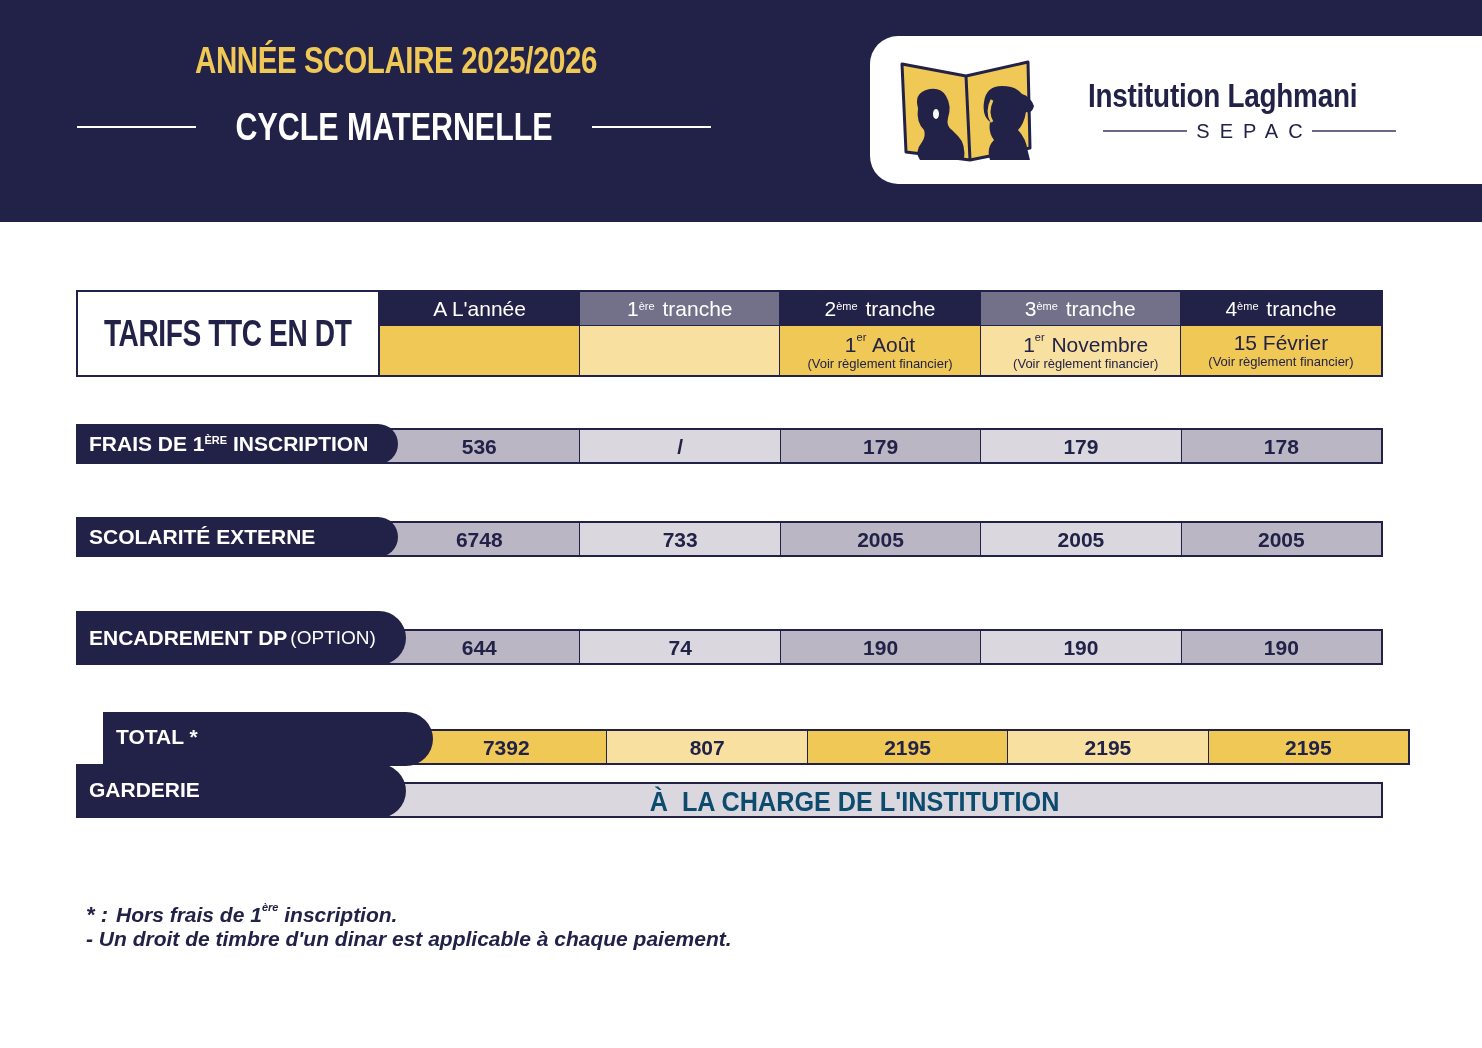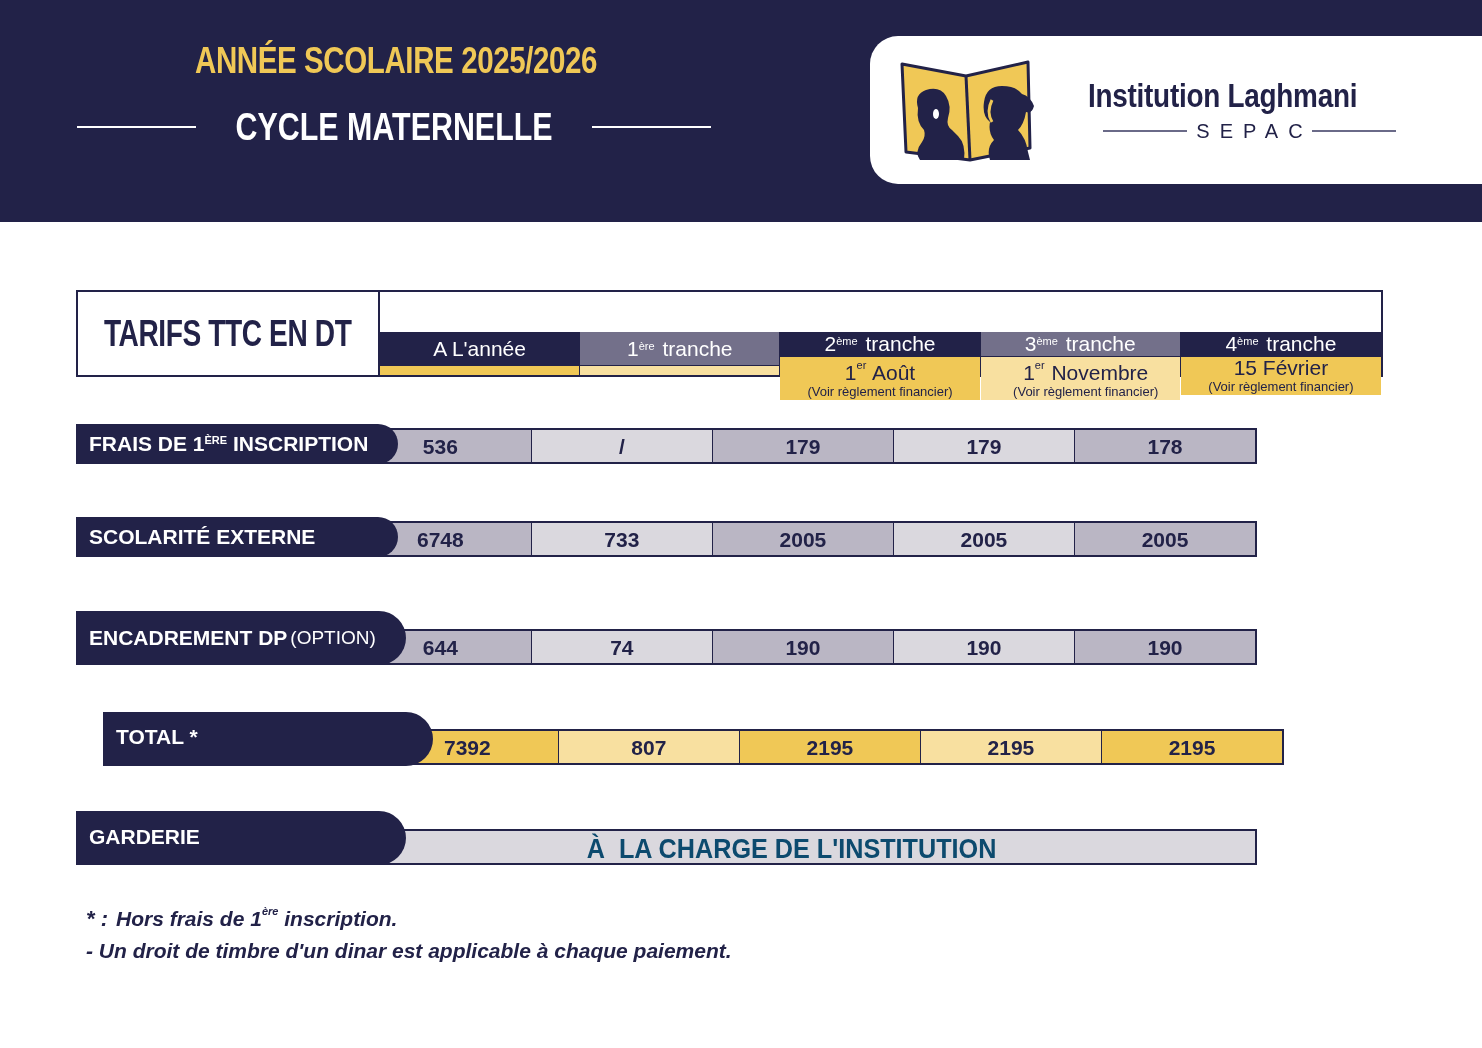--- a/index.html
+++ b/index.html
@@ -16,52 +16,52 @@
     .logo-mark { position: absolute; left: 26px; top: 20px; width: 160px; height: 115px; }
     .inst-name { position: absolute; left: 218px; top: 40px; font-size: 34px; font-weight: bold; color: #222248; transform: scaleX(0.82); transform-origin: 0 0; white-space: nowrap; letter-spacing: -0.3px; }
     .sepac-row { position: absolute; left: 233px; top: 82px; width: 293px; height: 26px; display: flex; align-items: center; justify-content: space-between; }
     .sepac-line { width: 84px; height: 2px; background: #6a6a88; }
     .sepac-text { font-size: 20px; color: #222248; letter-spacing: 10px; margin-right: -10px; }
 
     
     .tarif-table { position: absolute; left: 76px; top: 290px; width: 1307px; height: 87px; border: 2px solid #222248; display: flex; }
     .tarif-title-cell { width: 302px; height: 100%; background: #fff; display: flex; align-items: center; justify-content: center; border-right: 2px solid #222248; }
     .tarif-title { font-size: 36px; font-weight: bold; color: #222248; transform: scaleX(0.78); white-space: nowrap; letter-spacing: -0.5px; }
-    .tarif-col { width: 201px; display: flex; flex-direction: column; border-right: 1px solid #222248; margin-top: 40px; }
+    .tarif-col { width: 201px; display: flex; flex-direction: column; border-right: 1px solid #222248; }
     .tarif-col:last-child { border-right: none; }
     .col-head { height: 34px; color: #ffffff; display: flex; align-items: center; justify-content: center; font-size: 21px; border-bottom: 1px solid #222248; }
     .col-head.dark { background: #222248; }
     .col-head.muted { background: #73708a; }
     .col-head sup { font-size: 11px; position: relative; top: -3px; margin-right: 2px; }
     .col-sub { flex: 1; display: flex; flex-direction: column; align-items: center; justify-content: center; color: #222248; }
     .col-sub.gold { background: #f0c856; }
     .col-sub.light { background: #f8e0a0; padding-left: 11px; }
     .col-date { font-size: 21px; line-height: 22px; }
     .col-date sup { font-size: 11px; position: relative; top: -3px; margin-right: 1px; }
     .col-note { font-size: 13px; line-height: 16px; }
 
     
     .data-row { position: absolute; left: 76px; width: 1307px; }
     .row-label { position: absolute; left: 0; background: #222248; color: #ffffff; font-weight: bold; font-size: 21px; display: flex; align-items: center; padding-left: 13px; border-radius: 0 28px 28px 0; z-index: 2; white-space: nowrap; }
     .row-label sup { font-size: 11px; position: relative; top: -4px; }
     .row-label .opt { font-weight: normal; font-size: 19px; margin-left: 3px; }
-    .row-cells { position: absolute; left: 0; width: 1181px; height: 36px; border: 2px solid #222248; display: flex; }
+    .row-cells { position: absolute; left: 0; width: 1307px; height: 36px; border: 2px solid #222248; display: flex; }
     .row-spacer { width: 302px; height: 100%; }
     .cell { width: 201px; height: 100%; display: flex; align-items: center; justify-content: center; font-weight: bold; font-size: 21px; color: #222248; border-left: 1px solid #222248; padding-top: 2px; }
     .cell.c-dark { background: #bab6c4; }
     .cell.c-light { background: #dad8de; }
     .cell.g-dark { background: #f0c856; }
     .cell.g-light { background: #f8e0a0; }
     .row-spacer.c-dark { background: #bab6c4; }
     .row-spacer.g-dark { background: #f0c856; }
     .row-spacer.c-light { background: #dad8de; }
     .cell-wide { flex: 1; height: 100%; display: flex; align-items: center; justify-content: center; font-weight: bold; font-size: 28px; color: #0c4a6e; padding-left: 0; transform-origin: center; text-align: center; }
     .cell-wide span { display: inline-block; transform: scaleX(0.9); padding-top: 4px; }
 
-    .footnotes { position: absolute; left: 86px; top: 898px; font-style: italic; font-weight: bold; font-size: 21px; color: #222248; line-height: 32px; }
+    .footnotes { position: absolute; left: 86px; top: 898px; font-style: italic; font-weight: bold; font-size: 21px; color: #222248; line-height: 24px; }
     .footnotes sup { font-size: 11px; position: relative; top: -3px; }
     .fn-star { font-size: 22px; margin-right: 8px; }
   </style>
 </head>
 <body>
 
 <div class="header-band">
   <div class="year-title">ANNÉE SCOLAIRE 2025/2026</div>
   <div class="cycle-row">
     <div class="cycle-line"></div>
@@ -197,21 +197,21 @@
   <div class="row-cells" style="top:17px;">
     <div class="row-spacer g-dark"></div>
     <div class="cell g-dark" style="border-left:none;">7392</div>
     <div class="cell g-light">807</div>
     <div class="cell g-dark">2195</div>
     <div class="cell g-light">2195</div>
     <div class="cell g-dark">2195</div>
   </div>
 </div>
 
-<div class="data-row" style="top:811px;height:54px;">
+<div class="data-row" style="top:764px;height:54px;">
   <div class="row-label" style="top:0;height:54px;width:330px;padding-bottom:2px;">
     <span>GARDERIE</span>
   </div>
   <div class="row-cells" style="top:18px;background:#dad8de;">
     <div class="row-spacer c-light" style="width:250px;"></div>
     <div class="cell-wide">
       <span style="white-space:pre">À  LA CHARGE DE L'INSTITUTION</span>
     </div>
   </div>
 </div>

